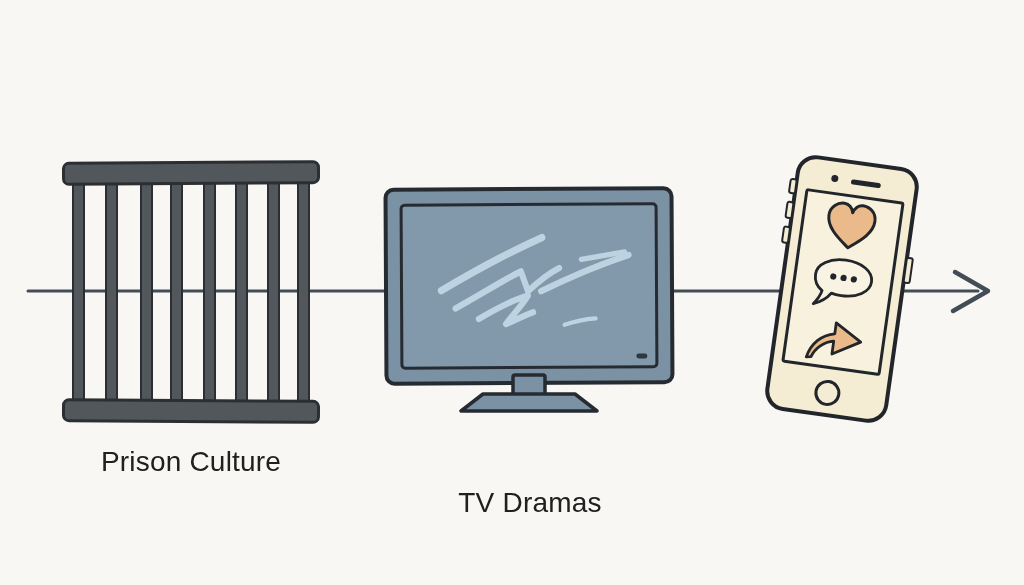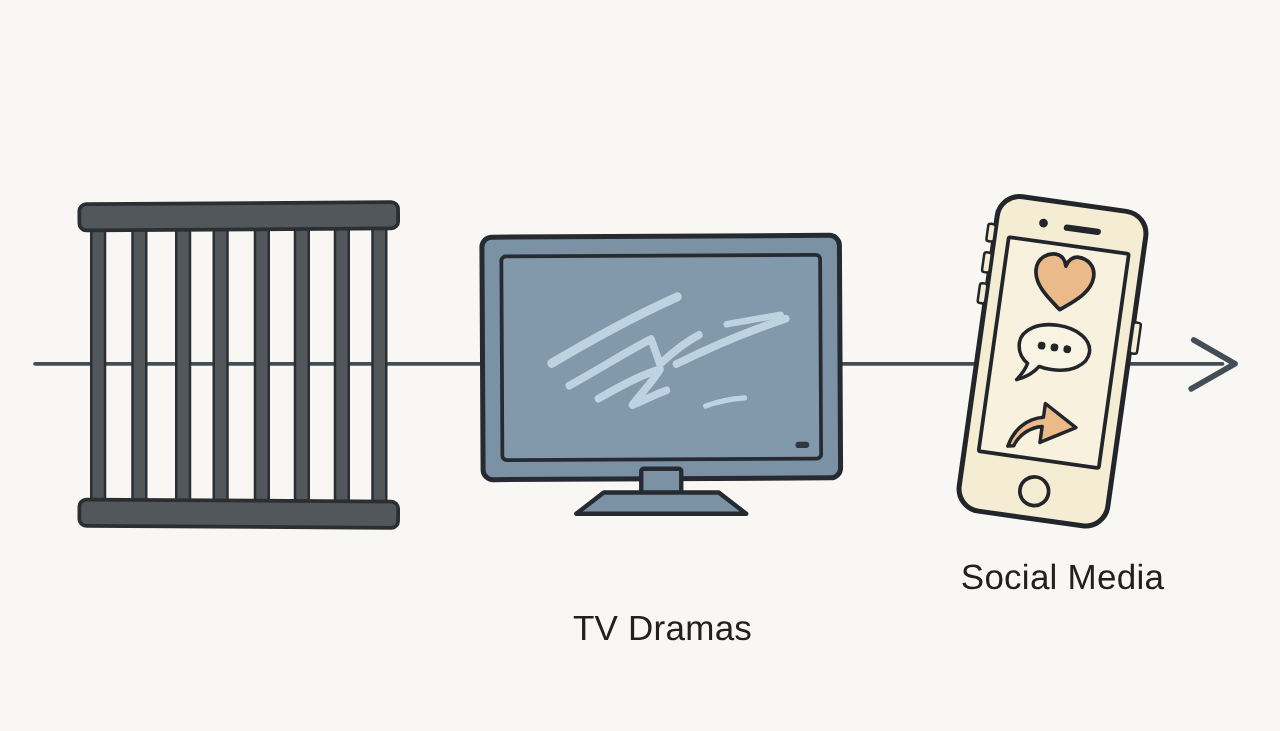--- a/index.html
+++ b/index.html
@@ -233,16 +233,16 @@
         <circle cx="35" cy="23" r="3.3"></circle>
         <circle cx="46" cy="23" r="3.3"></circle>
       </svg>
       <svg class="icon-share" width="70" height="50" viewBox="0 0 72 54" aria-hidden="true">
         <path d="M8,51 C11,36 21,25 35,22 L35,10 L64,27 L35,44 L35,30 C25,32 16,40 13,50 Z"></path>
       </svg>
     </div>
     <div class="home"></div>
   </div>
 
+  <div class="label label-prison">Prison Culture</div>
   <div class="label label-tv">TV Dramas</div>
-  <div class="label label-social">Social Media</div>
 
 </div>
 
 </body></html>

